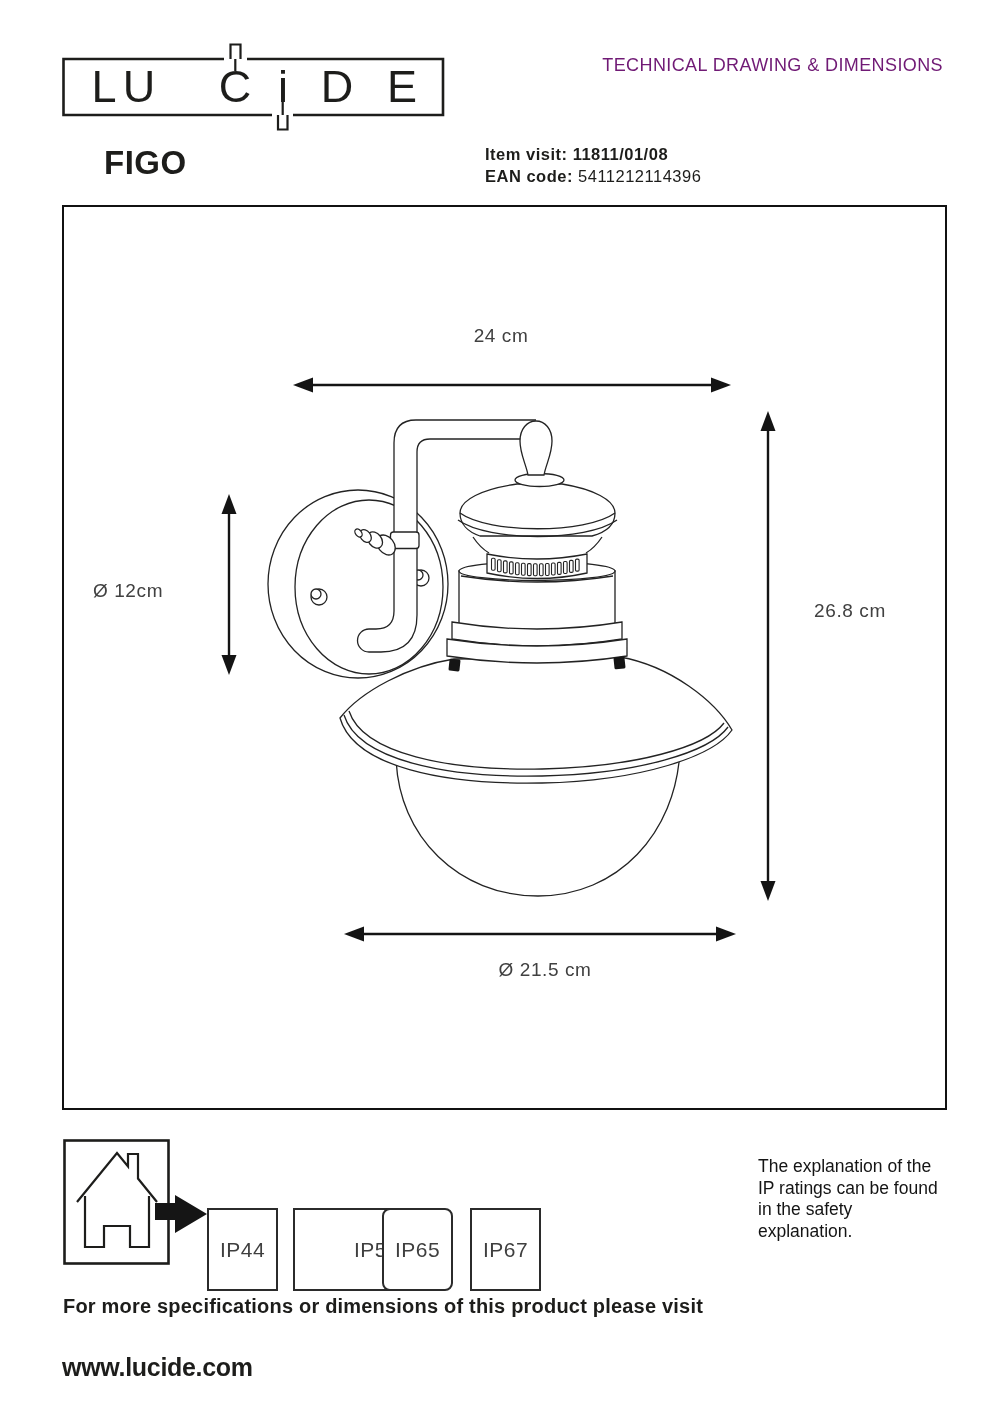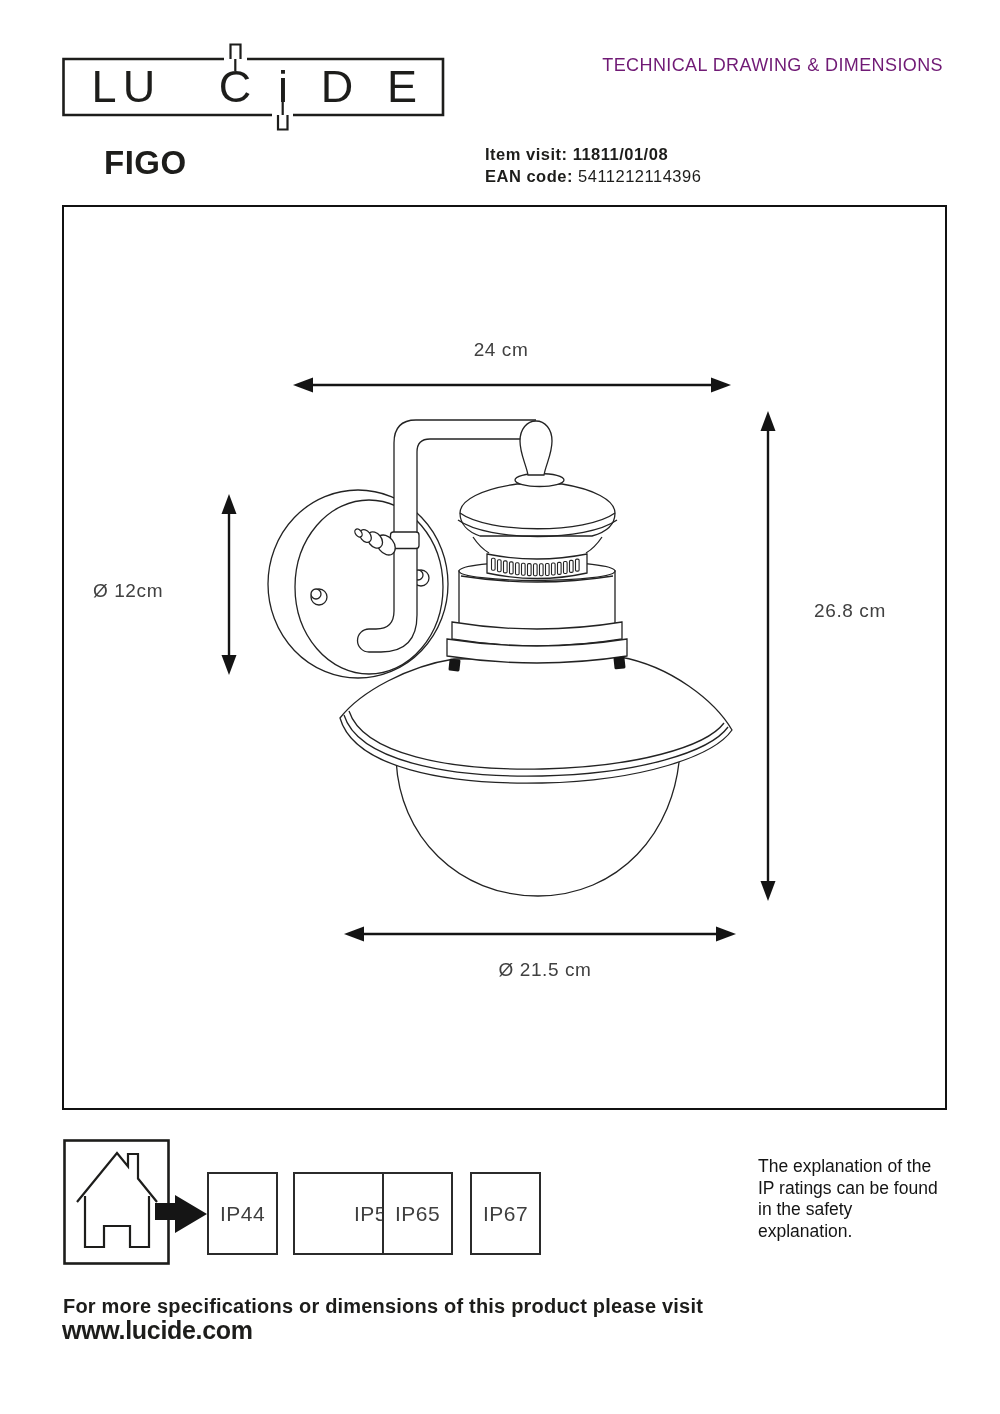--- a/index.html
+++ b/index.html
@@ -10,25 +10,25 @@
   .doc-title{top:55px;right:57px;font-size:18px;letter-spacing:.4px;color:#701a75;}
   .product-name{left:67px;top:144px;font-size:33px;font-weight:bold;letter-spacing:.5px;margin-left:37px;}
   .item-block{left:485px;top:143px;font-size:16.5px;line-height:22px;letter-spacing:.5px;}
   .item-block b{font-weight:bold;}
   
   .frame{left:62px;top:205px;width:881px;height:901px;border:2px solid #111;background:#fff;}
   .dim-label{position:absolute;transform:translateX(-50%);font-size:19px;color:#414141;
              letter-spacing:.6px;white-space:nowrap;}
   
   .ip-box{width:67px;height:79px;border:2px solid #2b2b2b;display:flex;align-items:center;
-          justify-content:center;font-size:21px;color:#3f3f3f;letter-spacing:.5px;background:#fff;}
+          justify-content:center;font-size:21px;color:#3f3f3f;letter-spacing:.5px;background:#fff;margin-top:36px;}
   .ip-note{left:758px;top:1156px;width:240px;font-size:17.5px;line-height:21.5px;color:#141414;}
   .ip-note span{display:block;}
   .visit-line{left:63px;top:1295px;font-size:20px;font-weight:bold;letter-spacing:.2px;}
-  .website{left:62px;top:1316px;font-size:25px;font-weight:bold;letter-spacing:-.3px;}
+  .website{left:62px;top:1353px;font-size:25px;font-weight:bold;letter-spacing:-.3px;}
   svg{display:block;}
   .ln{stroke:#232323;stroke-width:1.3;fill:none;}
   .lnw{stroke:#232323;stroke-width:1.3;fill:#fff;}
   .blk{fill:#151515;stroke:none;}
 </style>
 </head>
 <body>
 
 <div class="page">
 
@@ -131,40 +131,40 @@
         <polygon points="704,694 696.5,674 711.5,674" stroke="none"></polygon>
         <line x1="165" y1="305" x2="165" y2="450"></line>
         <polygon points="165,287 157.5,307 172.5,307" stroke="none"></polygon>
         <polygon points="165,468 157.5,448 172.5,448" stroke="none"></polygon>
         <line x1="298" y1="727" x2="654" y2="727"></line>
         <polygon points="280,727 300,719.5 300,734.5" stroke="none"></polygon>
         <polygon points="672,727 652,719.5 652,734.5" stroke="none"></polygon>
       </g>
     </svg>
 
-    <span class="dim-label" style="left:437px;top:132px;">24 cm</span>
+    <span class="dim-label" style="left:437px;top:118px;">24 cm</span>
     <span class="dim-label" style="left:786px;top:393px;">26.8 cm</span>
     <span class="dim-label" style="left:64px;top:373px;">Ø 12cm</span>
     <span class="dim-label" style="left:481px;top:752px;">Ø 21.5 cm</span>
   </div>
 
   <svg class="abs" style="left:63px;top:1139px;" width="150" height="128" viewBox="0 0 150 128">
     <rect x="1.5" y="1.5" width="104" height="123" fill="none" stroke="#1d1d1b" stroke-width="2.6"></rect>
     <path d="M 14 63 L 54 14 L 65 27.5 L 65 15 L 75 15 L 75 39.5 L 94 63" fill="none" stroke="#1d1d1b" stroke-width="2.2"></path>
     <path d="M 22 57 L 22 108 L 41 108 L 41 87 L 67 87 L 67 108 L 86 108 L 86 57" fill="none" stroke="#1d1d1b" stroke-width="2.2"></path>
     <polygon points="92,64 112,64 112,56 144,75 112,94 112,81 92,81" fill="#151515"></polygon>
   </svg>
 
   <div class="abs ip-box" style="left:207px;top:1172px;">
       <span>IP44</span>
     </div>
   <div class="abs ip-box" style="left:293px;top:1172px;padding-left:48px;">
       <span>IP54</span>
     </div>
-  <div class="abs ip-box" style="left:382px;top:1172px;">
+  <div class="abs ip-box" style="left:382px;top:1172px;border-radius:8px;">
       <span>IP65</span>
     </div>
   <div class="abs ip-box" style="left:470px;top:1172px;">
       <span>IP67</span>
     </div>
 
   <div class="abs ip-note">
     <span>The explanation of the</span>
     <span>IP ratings can be found</span>
     <span>in the safety</span>

